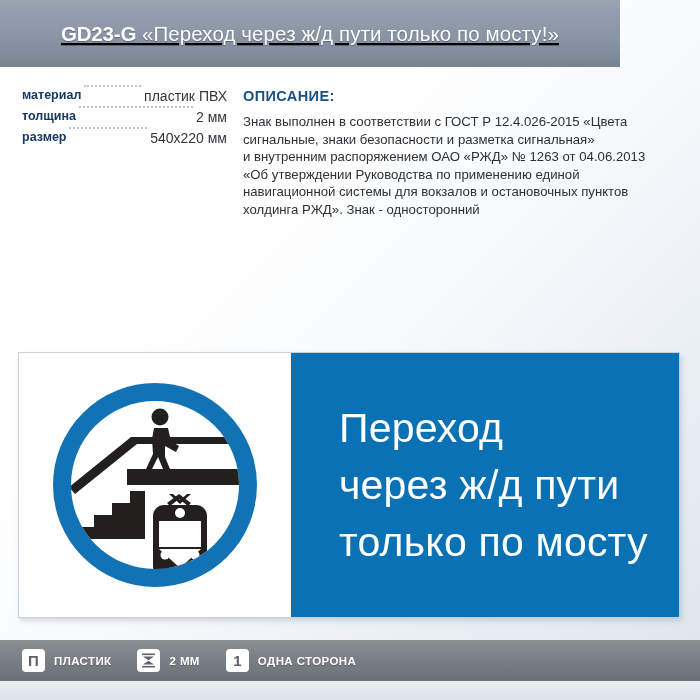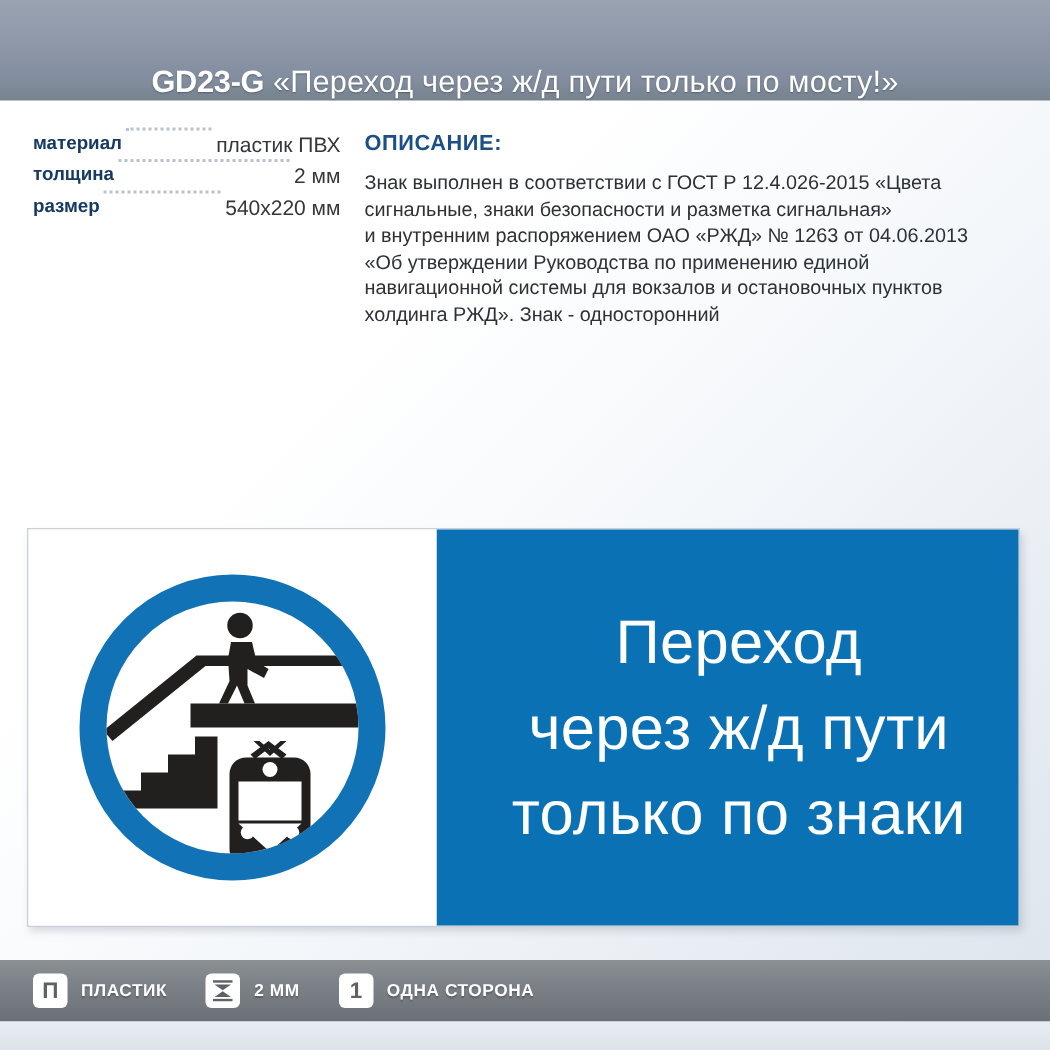--- a/index.html
+++ b/index.html
@@ -18,27 +18,28 @@
     width: 700px;
     height: 700px;
     background: linear-gradient(135deg, #ffffff 0%, #ffffff 34%, #f4f7fa 58%, #e3e9f0 88%, #dde4ec 100%);
     overflow: hidden;
   }
 
   
   .header {
     position: absolute;
     left: 0; top: 0;
-    width: 700px;
+    width: 620px;
     height: 67px;
     background: linear-gradient(180deg, #9aa3b2 0%, #8d97a8 45%, #828d9f 78%, #78838f 100%);
     display: flex;
-    align-items: flex-end;
+    align-items: center;
     justify-content: center;
     box-sizing: border-box;
+    text-decoration: underline;
   }
   .header-inner {
     color: #ffffff;
     font-size: 20.5px;
     letter-spacing: 0.1px;
     text-shadow: 0 1px 1px rgba(40,48,60,0.45);
     white-space: nowrap;
   }
   .header-code {
     font-weight: bold;
@@ -129,23 +130,22 @@
     background: #ffffff;
     position: relative;
     flex: 0 0 auto;
   }
   .sign-text-panel {
     flex: 1 1 auto;
     background: #0a71b4;
     display: flex;
     flex-direction: column;
     justify-content: center;
-    padding-left: 15px;
+    padding-left: 48px;
     box-sizing: border-box;
-    align-items: center;
   }
   .sign-text-line {
     color: #ffffff;
     font-size: 41px;
     line-height: 57px;
     font-weight: normal;
     letter-spacing: 0.2px;
     white-space: nowrap;
   }
 
@@ -282,21 +282,21 @@
 
           <circle cx="146" cy="202" r="4.5" fill="#ffffff"></circle>
           <circle cx="176" cy="202" r="4.5" fill="#ffffff"></circle>
         </g>
       </svg>
     </div>
 
     <div class="sign-text-panel">
       <div class="sign-text-line">Переход</div>
       <div class="sign-text-line">через ж/д пути</div>
-      <div class="sign-text-line">только по знаки</div>
+      <div class="sign-text-line">только по мосту</div>
     </div>
   </div>
 
   <div class="footer-bar">
 
     <div class="footer-item">
       <span class="footer-badge">
         <span class="footer-badge-glyph">П</span>
       </span>
       <span class="footer-label">ПЛАСТИК</span>

